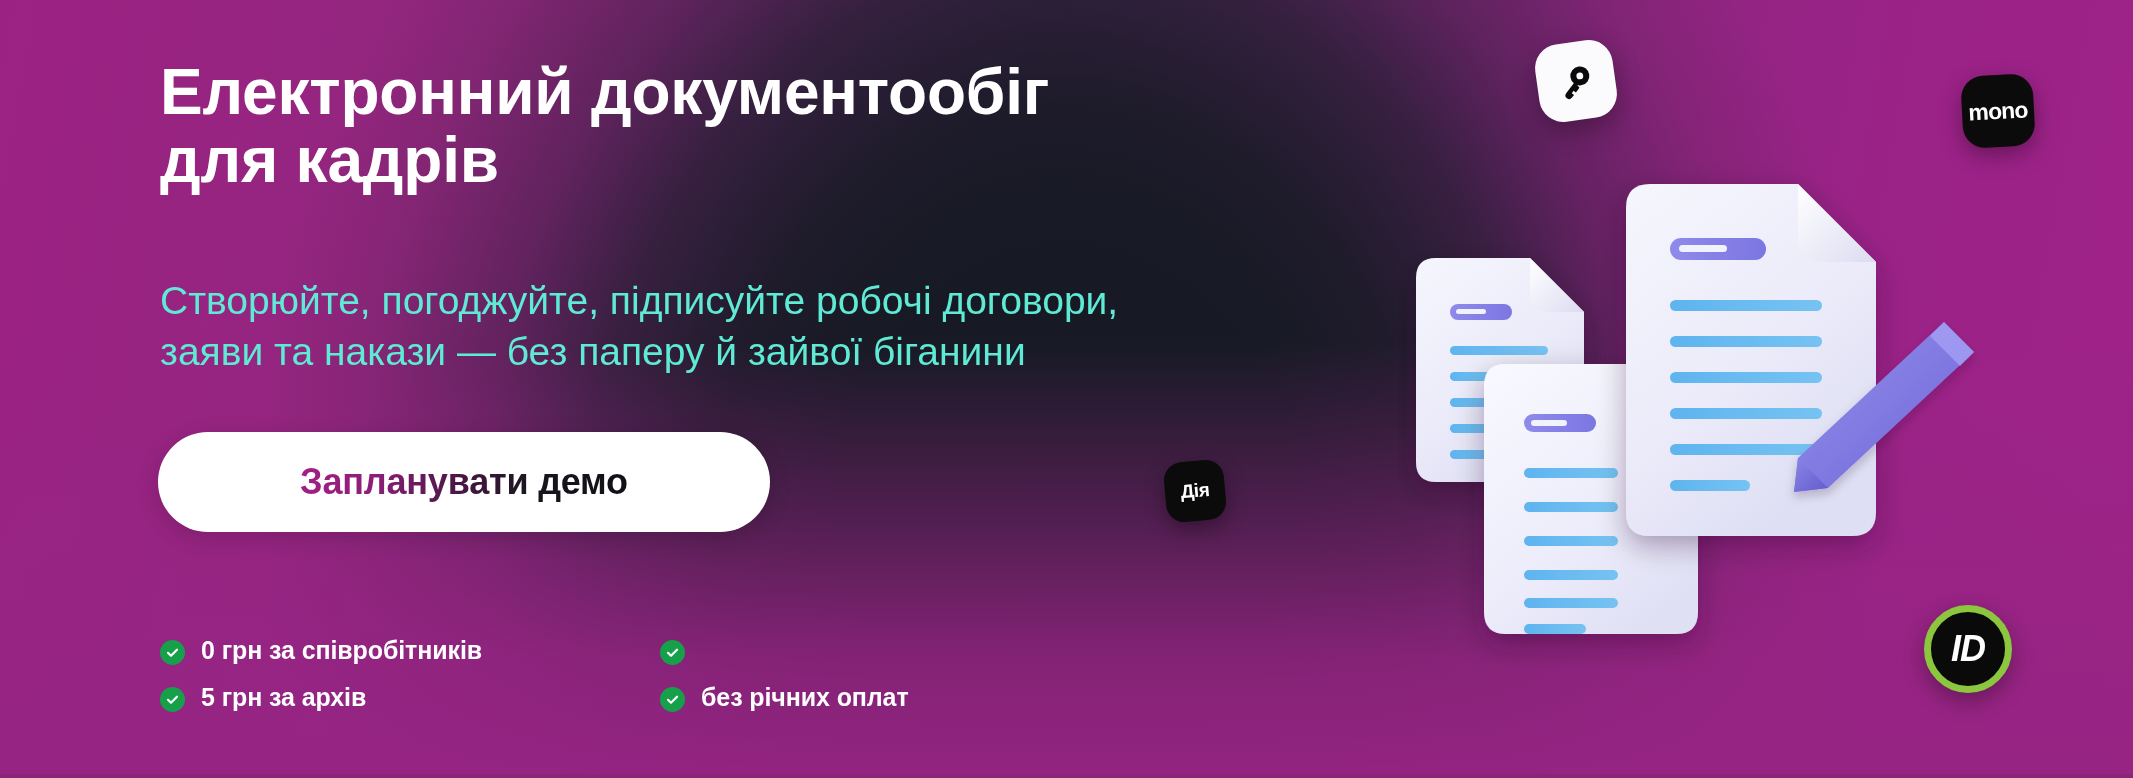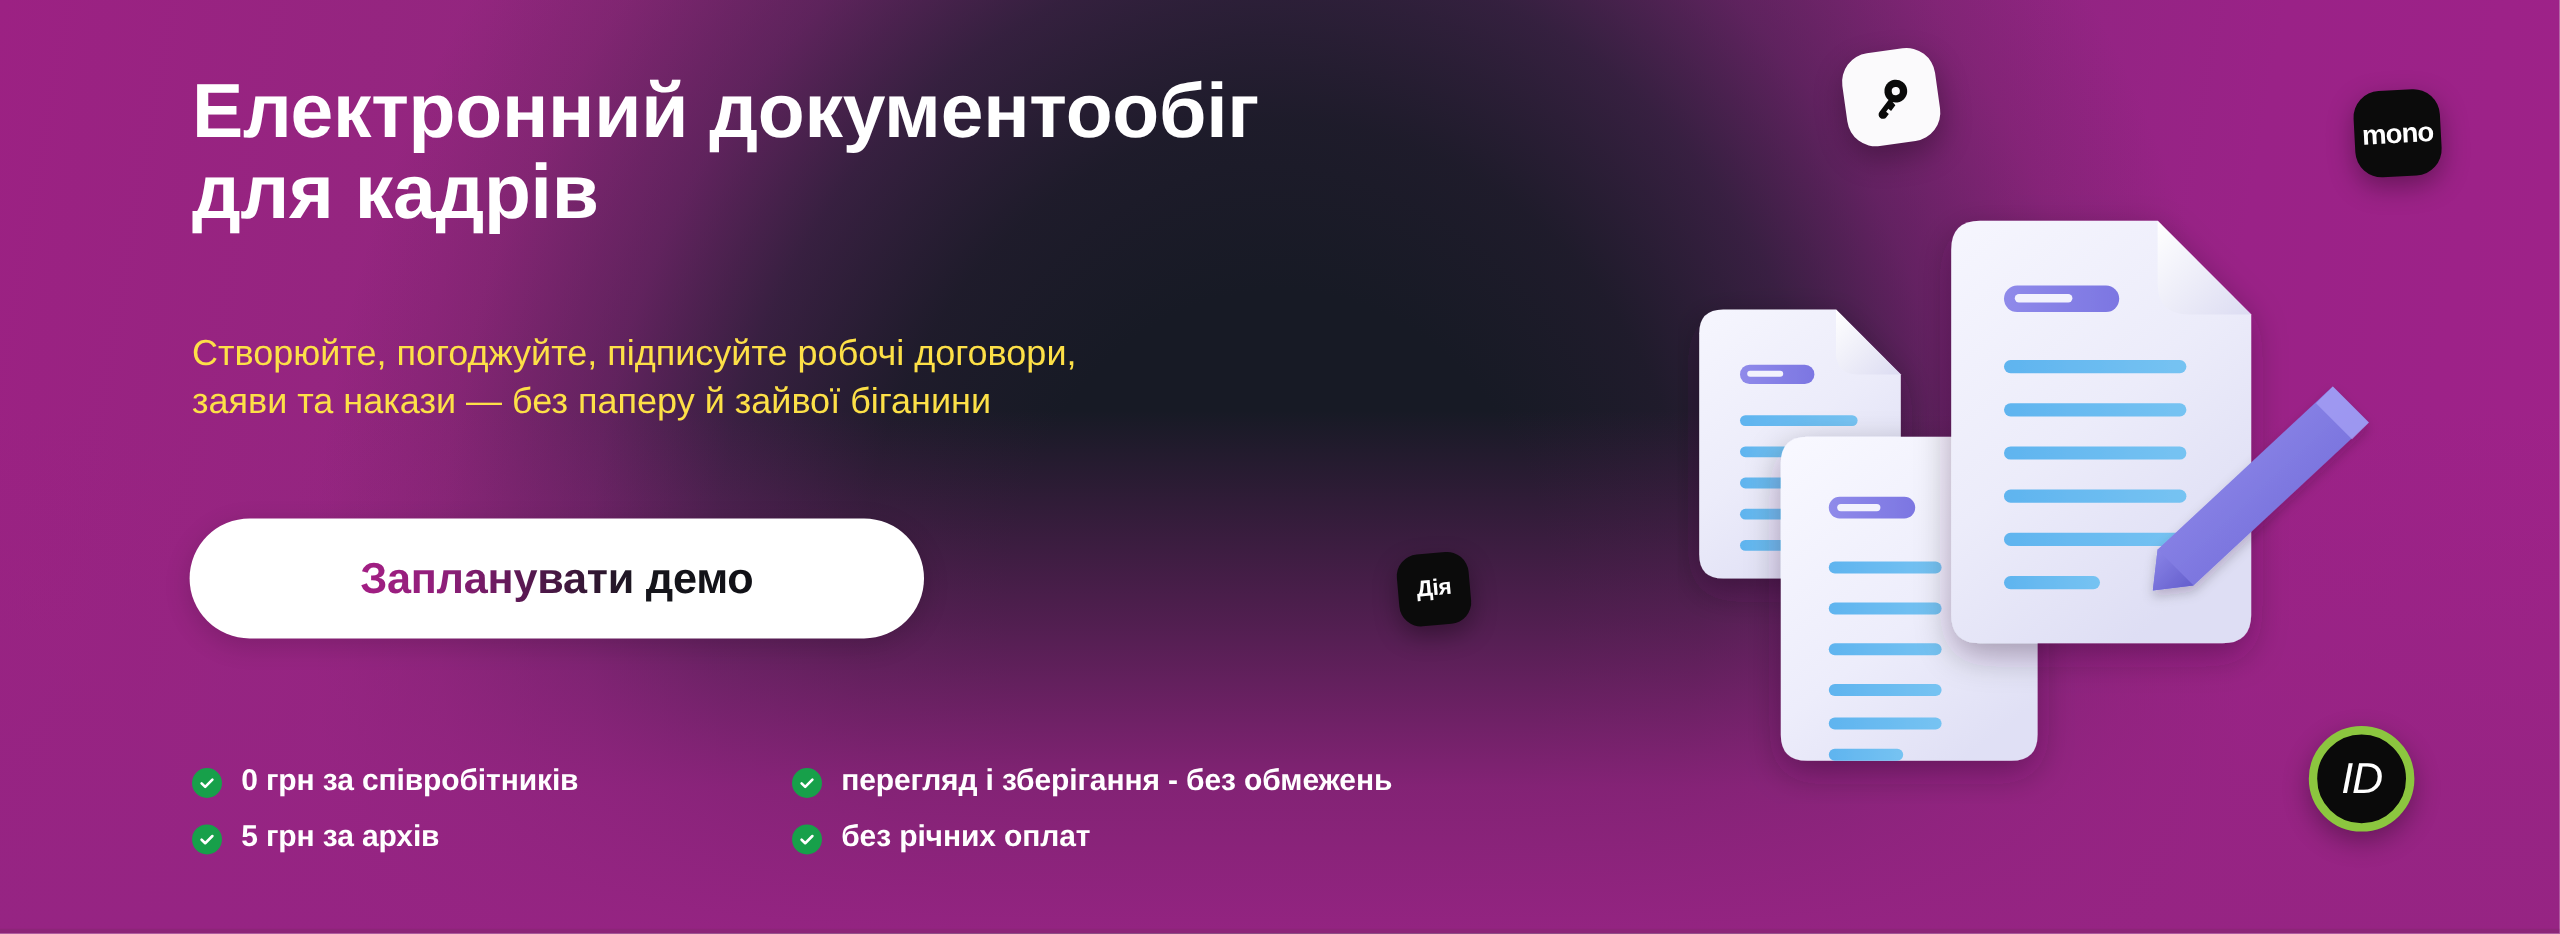--- a/index.html
+++ b/index.html
@@ -68,24 +68,24 @@
     line-height:1.07;
     font-weight:700;
     color:#FFFFFF;
     letter-spacing:-0.2px;
     white-space:pre-line;
   }
 
   .subhead{
     position:absolute; left:160px; top:275px;
     width:1220px;
-    font-size:30px;
+    font-size:39px;
     line-height:1.32;
     font-weight:400;
-    color:#fde047;
+    color:#5eead4;
     white-space:pre-line;
   }
 
   
   .cta{
     position:absolute; left:158px; top:432px;
     width:612px; height:100px;
     border:none; border-radius:52px;
     background:#ffffff;
     cursor:pointer;
@@ -156,21 +156,21 @@
   }
   .badge-id{
     left:1924px; top:605px;
     width:88px; height:88px;
     border-radius:50%;
     background:#0A0A0A;
     border:7px solid #8CC63F;
     box-shadow:0 8px 22px rgba(0,0,0,0.32);
   }
   .badge-id span{
-    color:#FFFFFF; font-size:36px; font-weight:400; font-style:italic;
+    color:#FFFFFF; font-size:36px; font-weight:700; font-style:italic;
     letter-spacing:-1px;
   }
 
   
   .illo{ position:absolute; left:1398px; top:150px; width:620px; height:520px; }
   .illo svg{ display:block; width:100%; height:100%; }
 </style>
 </head>
 <body>
 
@@ -309,21 +309,20 @@
         </span>
         <span class="feature-label">0 грн за співробітників</span>
       </div>
 
       <div class="feature">
         <span class="check">
           <svg width="15" height="15" viewBox="0 0 16 16" aria-hidden="true">
             <path d="M3.2 8.3 L6.4 11.4 L12.8 5.0" stroke="#FFFFFF" stroke-width="2.3" stroke-linecap="round" stroke-linejoin="round" fill="none"></path>
           </svg>
         </span>
-        <span class="feature-label">перегляд і зберігання - без обмежень</span>
       </div>
 
       <div class="feature">
         <span class="check">
           <svg width="15" height="15" viewBox="0 0 16 16" aria-hidden="true">
             <path d="M3.2 8.3 L6.4 11.4 L12.8 5.0" stroke="#FFFFFF" stroke-width="2.3" stroke-linecap="round" stroke-linejoin="round" fill="none"></path>
           </svg>
         </span>
         <span class="feature-label">5 грн за архів</span>
       </div>

